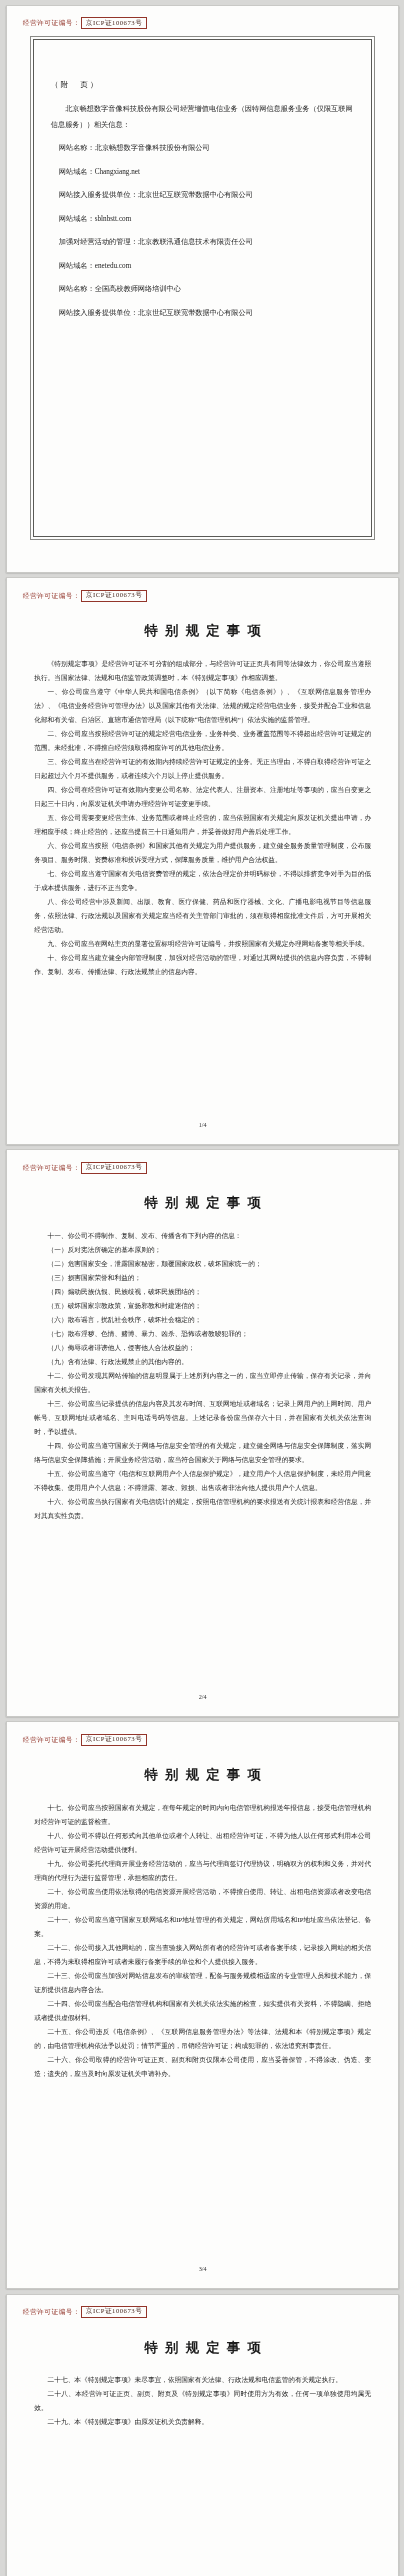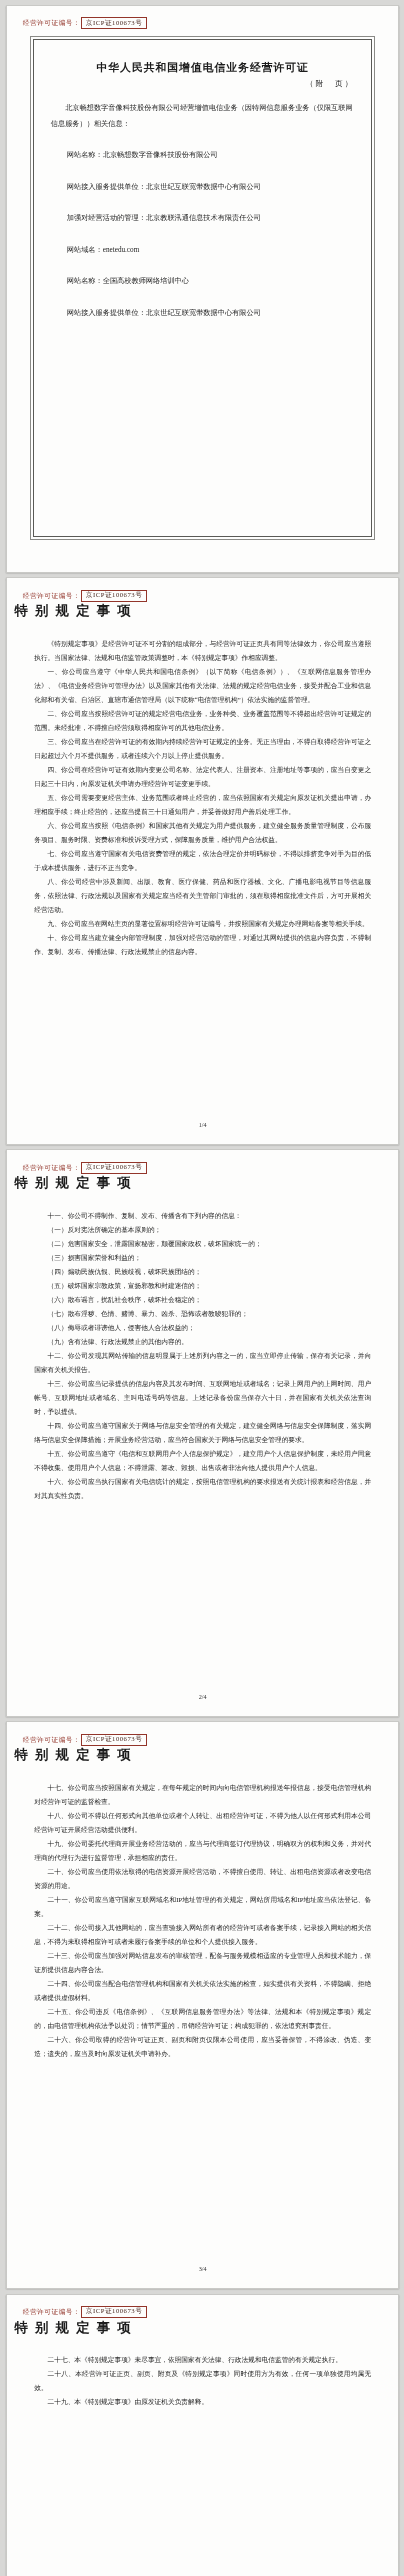--- a/index.html
+++ b/index.html
@@ -54,36 +54,38 @@
   }
   .cert-title {
     text-align:center;
     font-size:10.8px;
     font-weight:bold;
     letter-spacing:1px;
     margin:3.1px 0 4.1px;
     color:#1c1c1c;
   }
   .cert-subtitle {
-    text-align:right;
+    text-align:left;
     font-size:7.7px;
     letter-spacing:2.1px;
     margin-bottom:12.4px;
+    margin-top:22px;
   }
   .cert-body { font-size:7.2px; line-height:15.5px; }
   .cert-body .intro { text-indent:2em; margin:0 0 1px; }
-  .cert-body p { margin:16px; }
+  .cert-body p { margin:8px; }
 
   
   .sp-title {
+    text-align:center;
     font-size:13.4px;
     font-weight:bold;
     letter-spacing:7.2px;
     text-indent:7.2px;
-    margin:24px 0 0;
+    margin:44px 0 0;
     color:#1c1c1c;
   }
   .sp-body {
     margin:16.5px 27px 0;
     font-size:6.7px;
     line-height:14px;
     text-align:justify;
   }
   .sp-body p { margin:0; text-indent:2em; }
   .page-num {
@@ -99,27 +101,28 @@
 <body>
 
 <div class="stack">
 
   <div class="page">
     <div class="page-header">
       <span>经营许可证编号：</span><span class="license-no">京ICP证100673号</span>
     </div>
     <div class="cert-frame">
       <div class="cert-frame-inner">
-        <div class="cert-title">中华人民共和国增值电信业务经营许可证</div>
         <div class="cert-subtitle">（附　页）</div>
         <div class="cert-body">
           <p class="intro">北京畅想数字音像科技股份有限公司经营增值电信业务（因特网信息服务业务（仅限互联网信息服务））相关信息：</p>
           <div>
               <p>网站名称：北京畅想数字音像科技股份有限公司</p>
+              <p>网站域名：Changxiang.net</p>
               <p>网站接入服务提供单位：北京世纪互联宽带数据中心有限公司</p>
+              <p>网站域名：sblnbstt.com</p>
               <p>加强对经营活动的管理：北京教联汛通信息技术有限责任公司</p>
               <p>网站域名：enetedu.com</p>
               <p>网站名称：全国高校教师网络培训中心</p>
               <p>网站接入服务提供单位：北京世纪互联宽带数据中心有限公司</p>
             </div>
         </div>
       </div>
     </div>
   </div>
 

